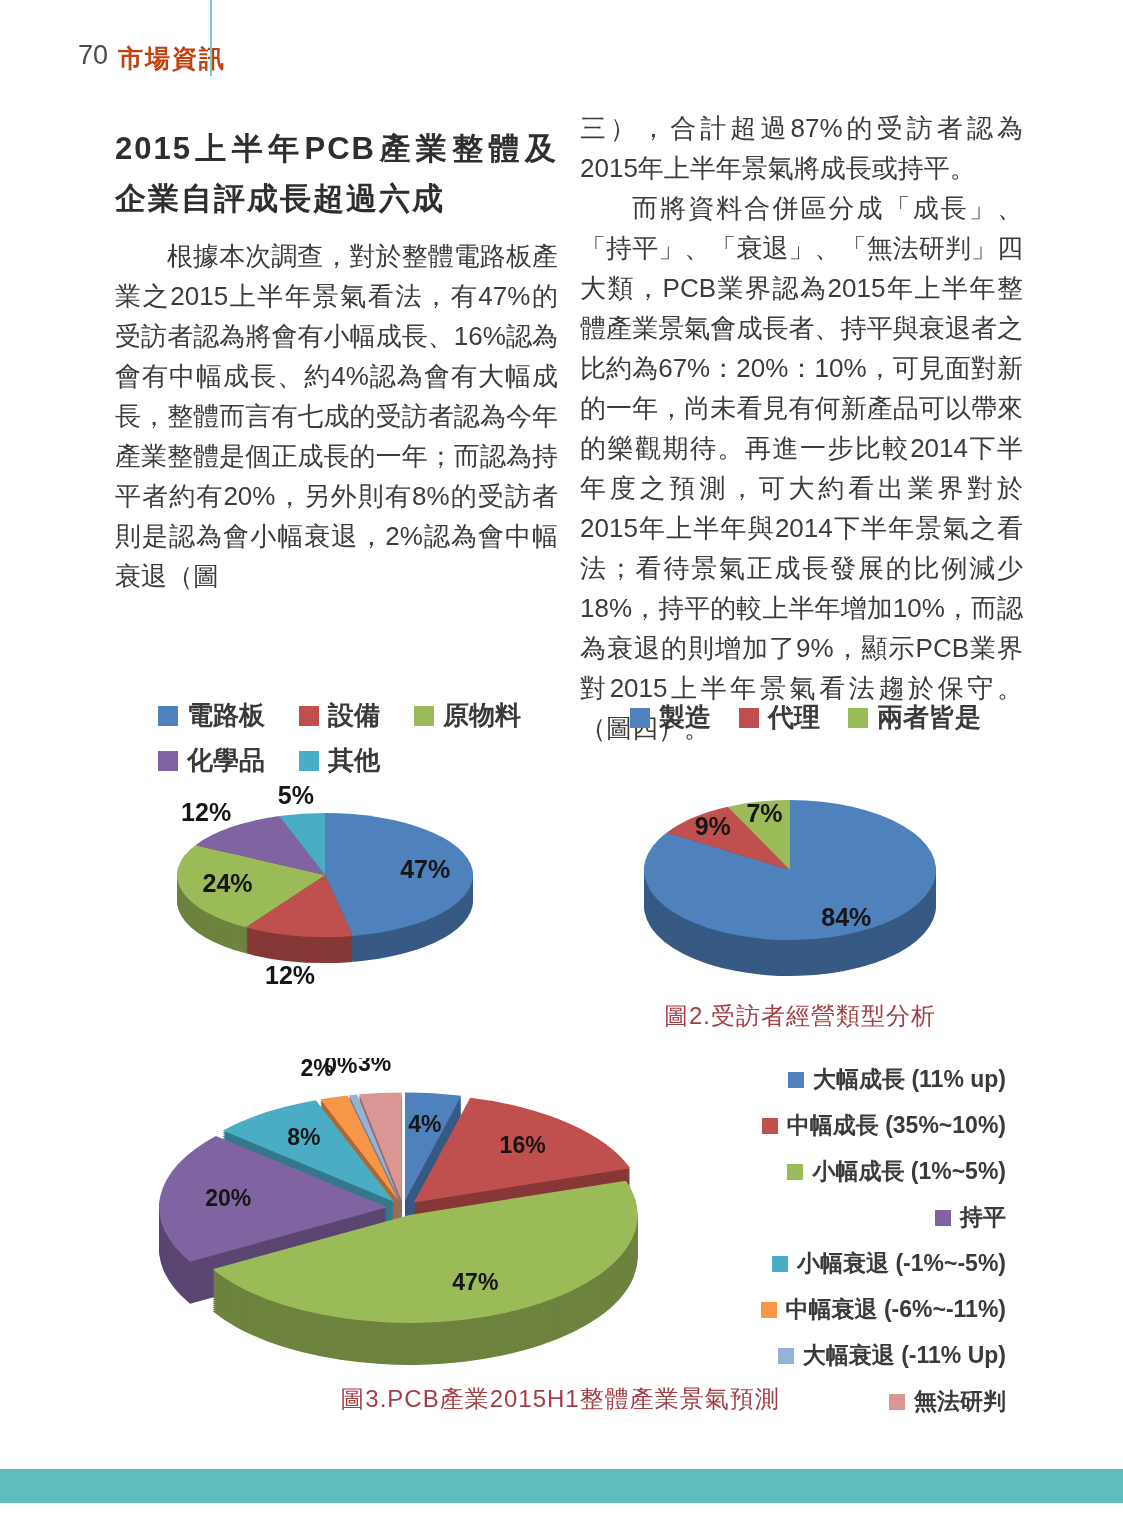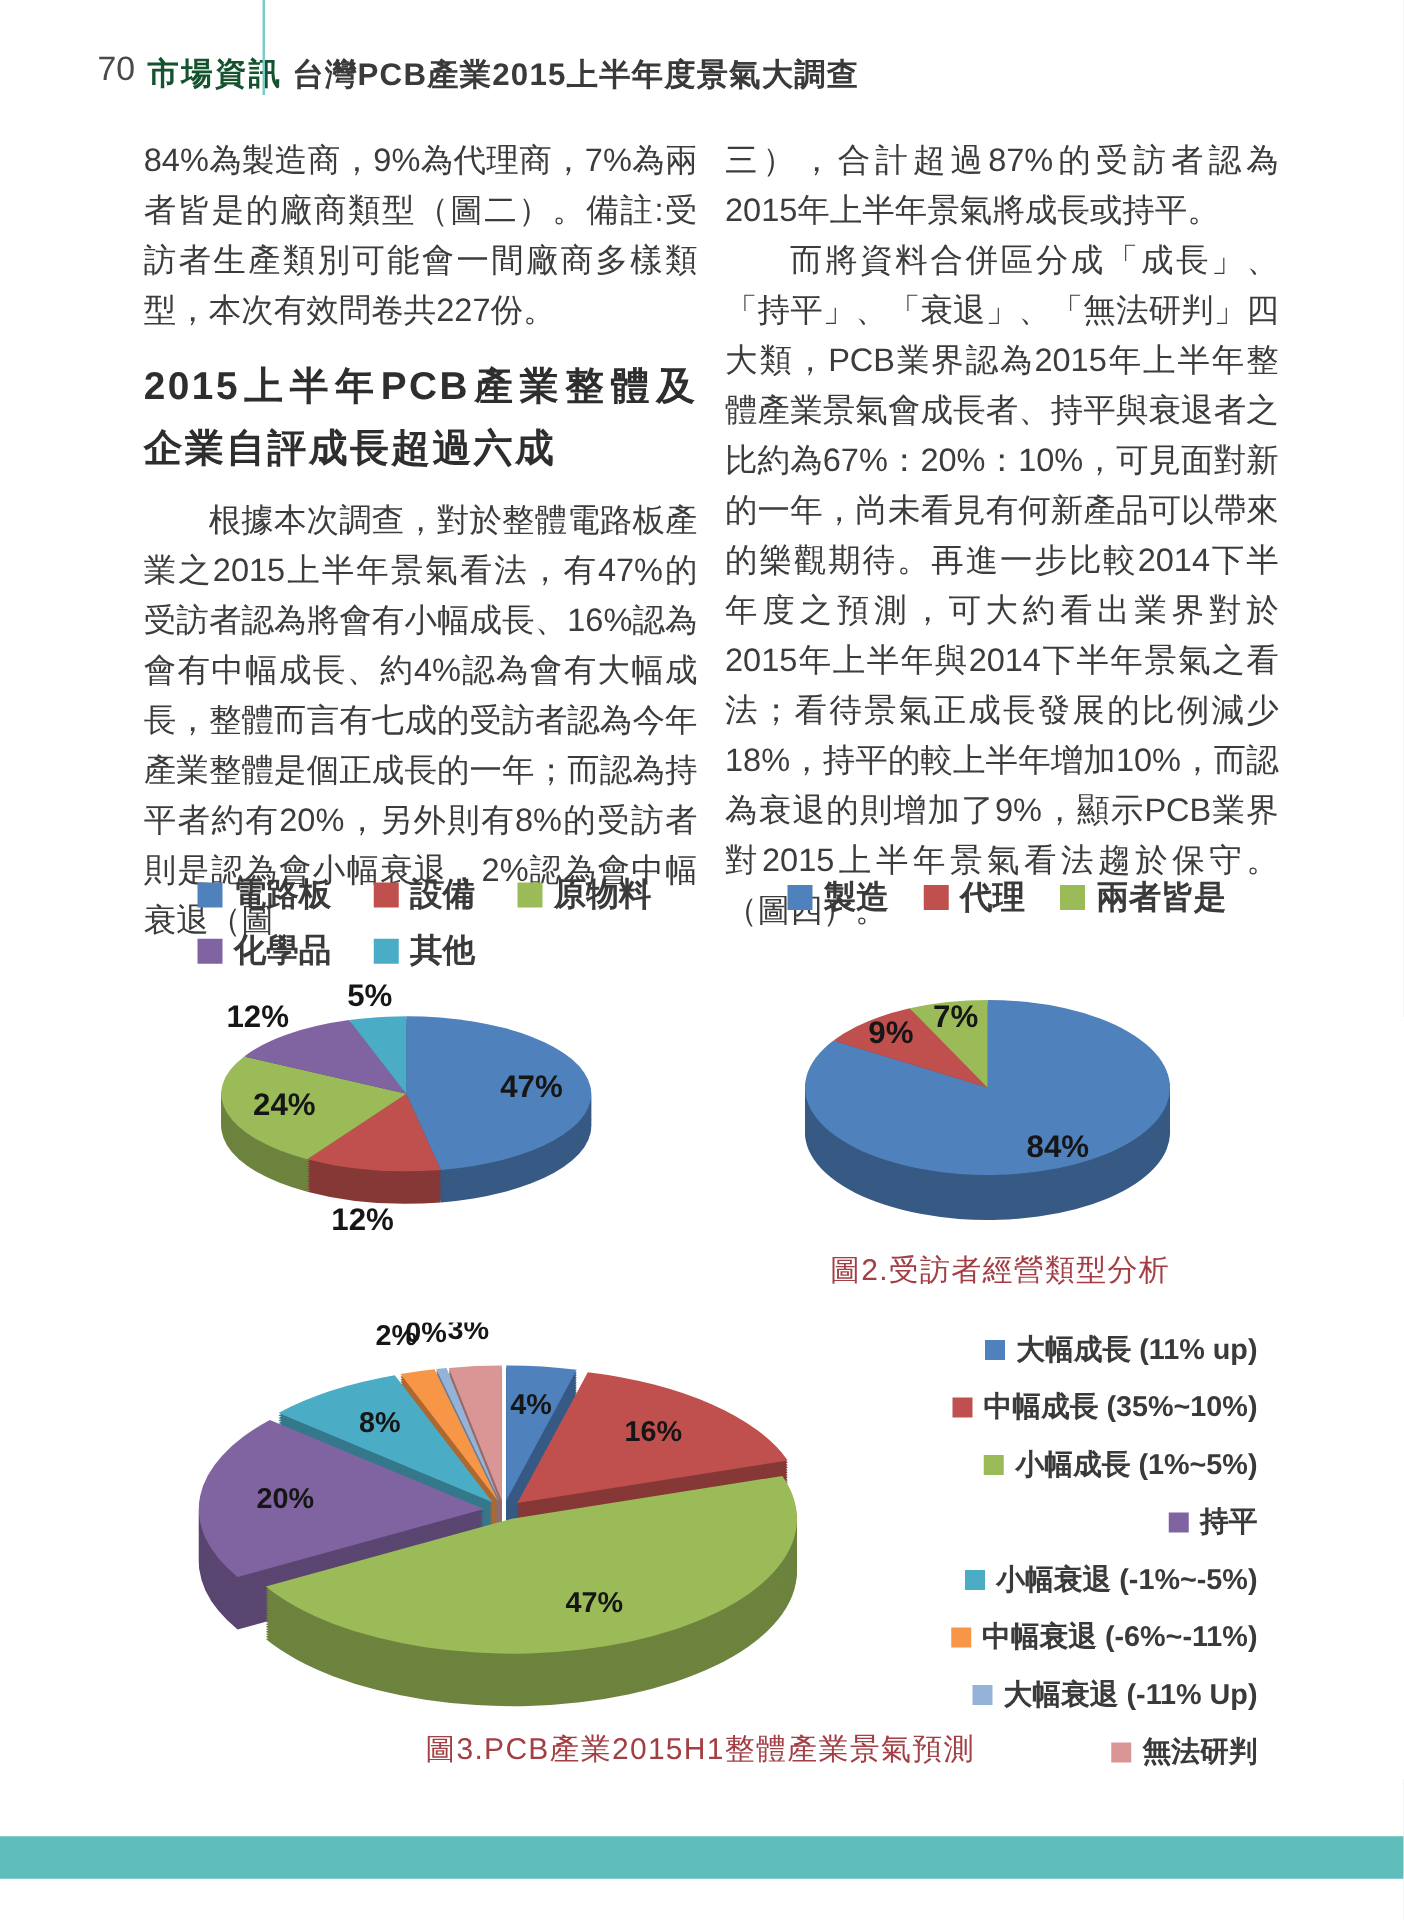--- a/index.html
+++ b/index.html
@@ -1,20 +1,20 @@
 <!DOCTYPE html>
 <html><head>
 <meta charset="utf-8">
 <style>
   html,body{margin:0;padding:0;background:#e8e8e8;}
   .page{position:relative;width:1123px;height:1536px;background:#ffffff;overflow:hidden;
         font-family:"Liberation Sans","DejaVu Sans",sans-serif;color:#3c3c3c;}
   
   .page-num{position:absolute;left:78px;top:40px;font-size:27px;color:#4a4a4a;}
-  .section-label{position:absolute;left:118px;top:42px;font-size:25px;font-weight:700;color:#14532d;letter-spacing:2px;}
+  .section-label{position:absolute;left:118px;top:42px;font-size:25px;font-weight:700;color:#c2410c;letter-spacing:2px;}
   .header-divider{position:absolute;left:210px;top:0;width:2px;height:76px;background:#7ccbc7;}
   .article-title{position:absolute;left:234px;top:43px;margin:0;font-size:25px;font-weight:700;color:#3a3a3a;letter-spacing:1px;}
   
   .col{position:absolute;top:108px;width:443px;font-size:26px;line-height:40px;text-align:justify;}
   .col-left{left:115px;}
   .col-right{left:580px;}
   .col p{margin:0;}
   .para.indent{text-indent:2em;}
   .section-heading{margin:16px 0 12px 0;font-size:31px;line-height:50px;font-weight:700;color:#2e2e2e;letter-spacing:2px;}
   
@@ -42,24 +42,22 @@
   .bottom-band{position:absolute;left:0;top:1469px;width:1123px;height:34px;background:#5fbebb;}
 </style>
 </head>
 <body>
 
 <div class="page">
 
   <span class="page-num">70</span>
   <span class="section-label">市場資訊</span>
   <div class="header-divider"></div>
-  <h1 class="article-title">台灣PCB產業2015上半年度景氣大調查</h1>
 
   <section class="col col-left">
-    <p class="para">84%為製造商，9%為代理商，7%為兩者皆是的廠商類型（圖二）。備註:受訪者生產類別可能會一間廠商多樣類型，本次有效問卷共227份。</p>
     <h2 class="section-heading">2015上半年PCB產業整體及企業自評成長超過六成</h2>
     <p class="para indent">根據本次調查，對於整體電路板產業之2015上半年景氣看法，有47%的受訪者認為將會有小幅成長、16%認為會有中幅成長、約4%認為會有大幅成長，整體而言有七成的受訪者認為今年產業整體是個正成長的一年；而認為持平者約有20%，另外則有8%的受訪者則是認為會小幅衰退，2%認為會中幅衰退（圖</p>
   </section>
 
   <section class="col col-right">
     <p class="para">三），合計超過87%的受訪者認為2015年上半年景氣將成長或持平。</p>
     <p class="para indent">而將資料合併區分成「成長」、「持平」、「衰退」、「無法研判」四大類，PCB業界認為2015年上半年整體產業景氣會成長者、持平與衰退者之比約為67%：20%：10%，可見面對新的一年，尚未看見有何新產品可以帶來的樂觀期待。再進一步比較2014下半年度之預測，可大約看出業界對於2015年上半年與2014下半年景氣之看法；看待景氣正成長發展的比例減少18%，持平的較上半年增加10%，而認為衰退的則增加了9%，顯示PCB業界對2015上半年景氣看法趨於保守。（圖四）。</p>
   </section>
 
   <div class="legend legend-grid" id="legend-0">

